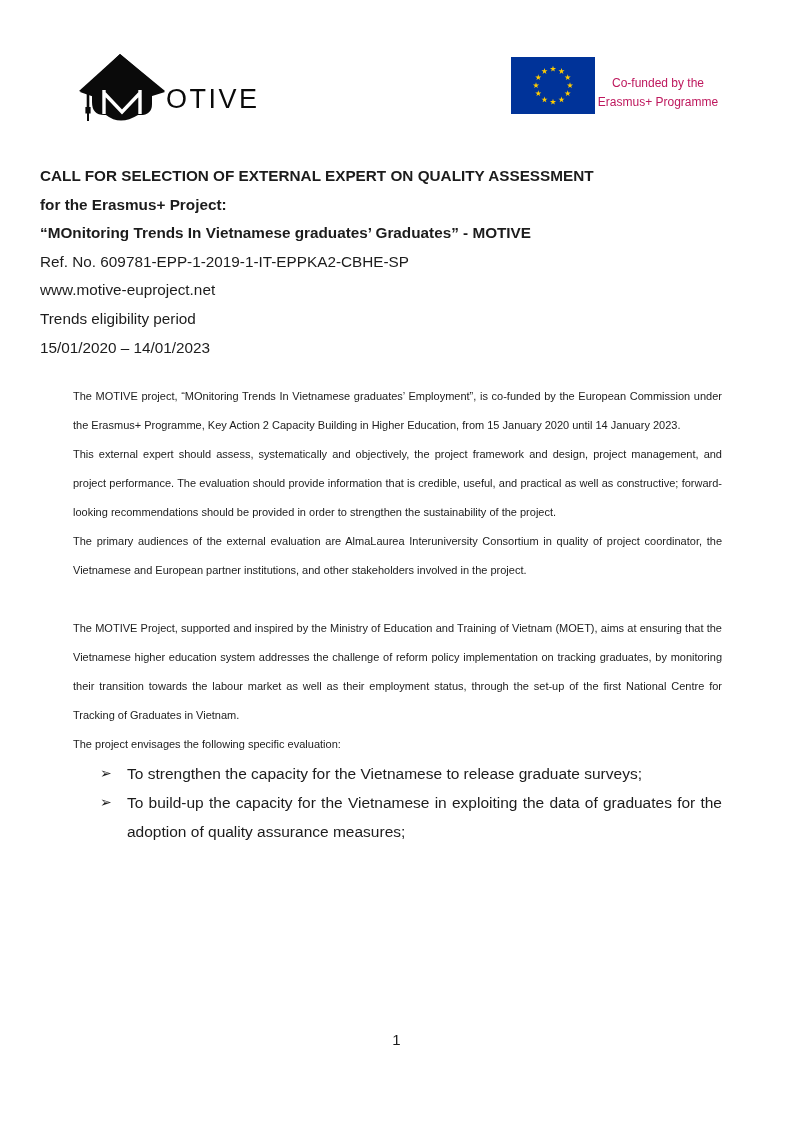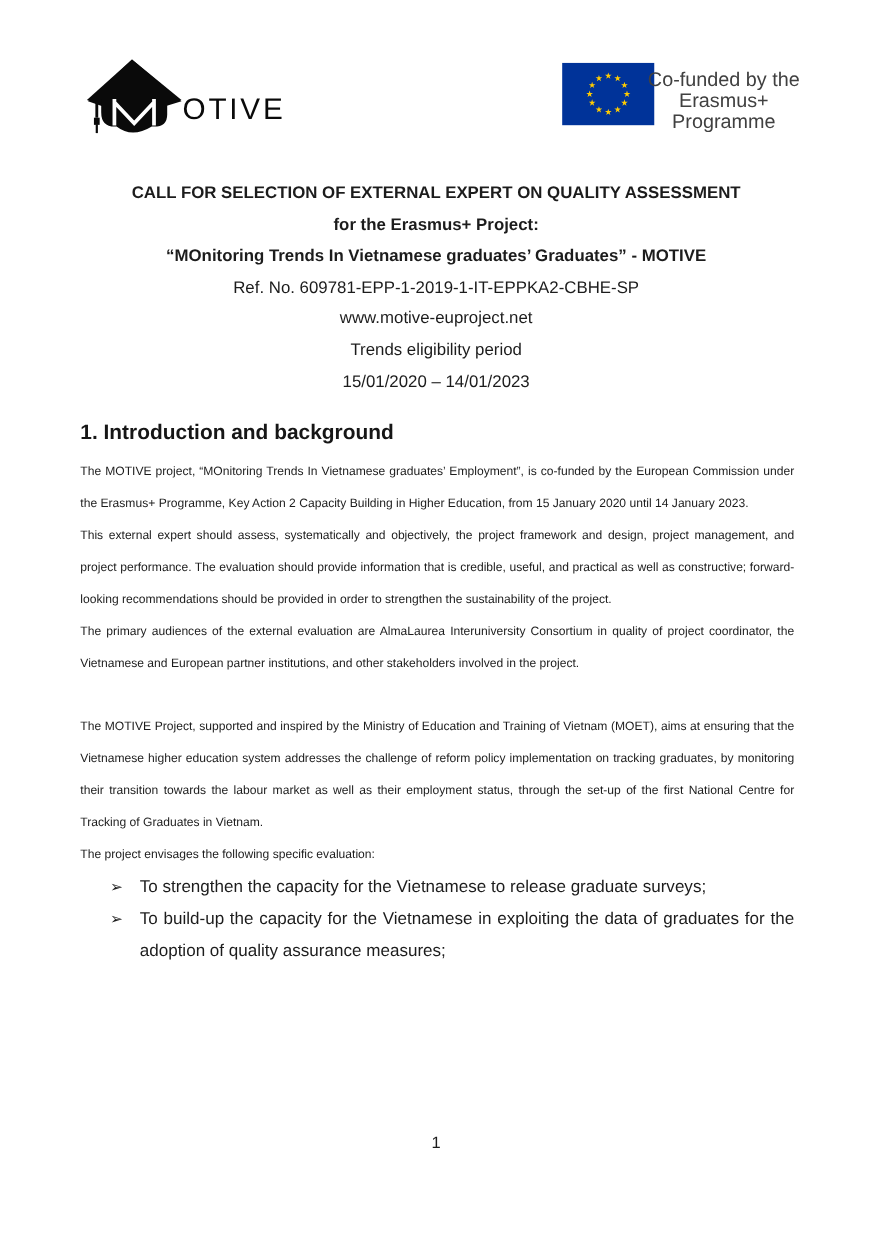--- a/index.html
+++ b/index.html
@@ -28,35 +28,35 @@
     position:absolute;
     left:511px; top:57px;
     width:220px; height:60px;
   }
   .eu-flag {
     position:absolute;
     left:0; top:0;
   }
   .eu-text {
     position:absolute;
-    left:74px; top:6px;
+    left:74px; top:17px;
     width:146px;
     text-align:center;
-    font-size:18px;
+    font-size:12px;
     line-height:19px;
-    color:#404040;
+    color:#be185d;
     font-weight:400;
   }
 
   
   .title-block {
     position:absolute;
     left:40px; top:162px;
     width:713px;
-    text-align:center;
+    text-align:left;
     font-size:15.3px;
     line-height:28.6px;
     color:#1c1c1c;
   }
   .title-block .bold { font-weight:bold; }
 
   
   .content {
     position:absolute;
     left:73px; top:382px;
@@ -152,21 +152,20 @@
     <div class="bold">CALL FOR SELECTION OF EXTERNAL EXPERT ON QUALITY ASSESSMENT</div>
     <div class="bold">for the Erasmus+ Project:</div>
     <div class="bold">“MOnitoring Trends In Vietnamese graduates’ Graduates” - MOTIVE</div>
     <div>Ref. No. 609781-EPP-1-2019-1-IT-EPPKA2-CBHE-SP</div>
     <div>www.motive-euproject.net</div>
     <div>Trends eligibility period</div>
     <div>15/01/2020 – 14/01/2023</div>
   </div>
 
   <div class="content">
-    <div class="section-heading">1. Introduction and background</div>
 
     <p>The MOTIVE project, “MOnitoring Trends In Vietnamese graduates’ Employment”, is co-funded by the European Commission under the Erasmus+ Programme, Key Action 2 Capacity Building in Higher Education, from 15 January 2020 until 14 January 2023.</p>
     <p>This external expert should assess, systematically and objectively, the project framework and design, project management, and project performance. The evaluation should provide information that is credible, useful, and practical as well as constructive; forward-looking recommendations should be provided in order to strengthen the sustainability of the project.</p>
     <p>The primary audiences of the external evaluation are AlmaLaurea Interuniversity Consortium in quality of project coordinator, the Vietnamese and European partner institutions, and other stakeholders involved in the project.</p>
 
     <div class="blank-line"></div>
 
     <p>The MOTIVE Project, supported and inspired by the Ministry of Education and Training of Vietnam (MOET), aims at ensuring that the Vietnamese higher education system addresses the challenge of reform policy implementation on tracking graduates, by monitoring their transition towards the labour market as well as their employment status, through the set-up of the first National Centre for Tracking of Graduates in Vietnam.</p>
     <p>The project envisages the following specific evaluation:</p>
 

